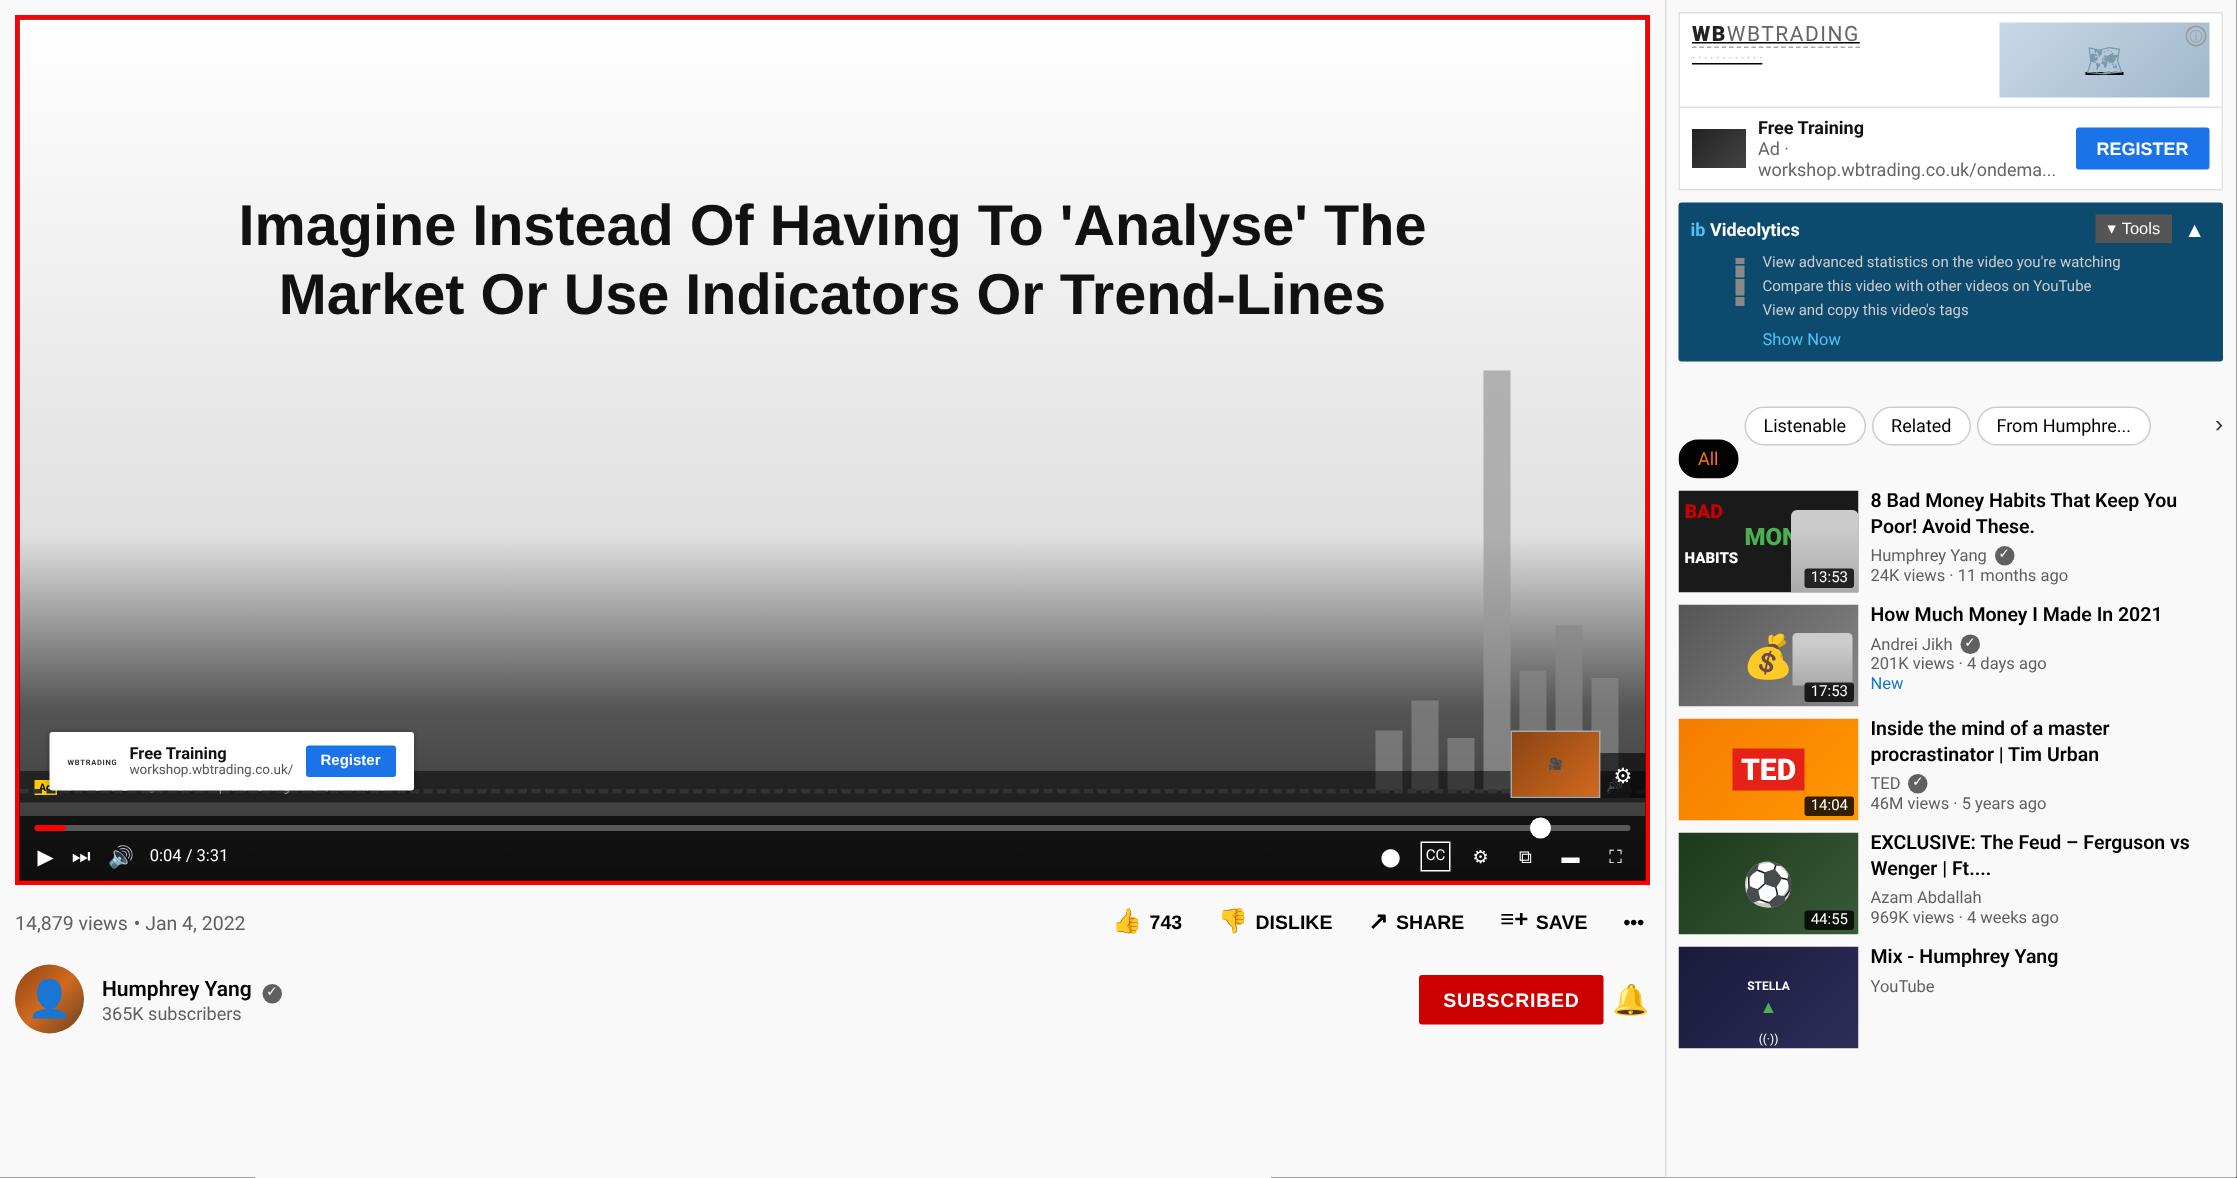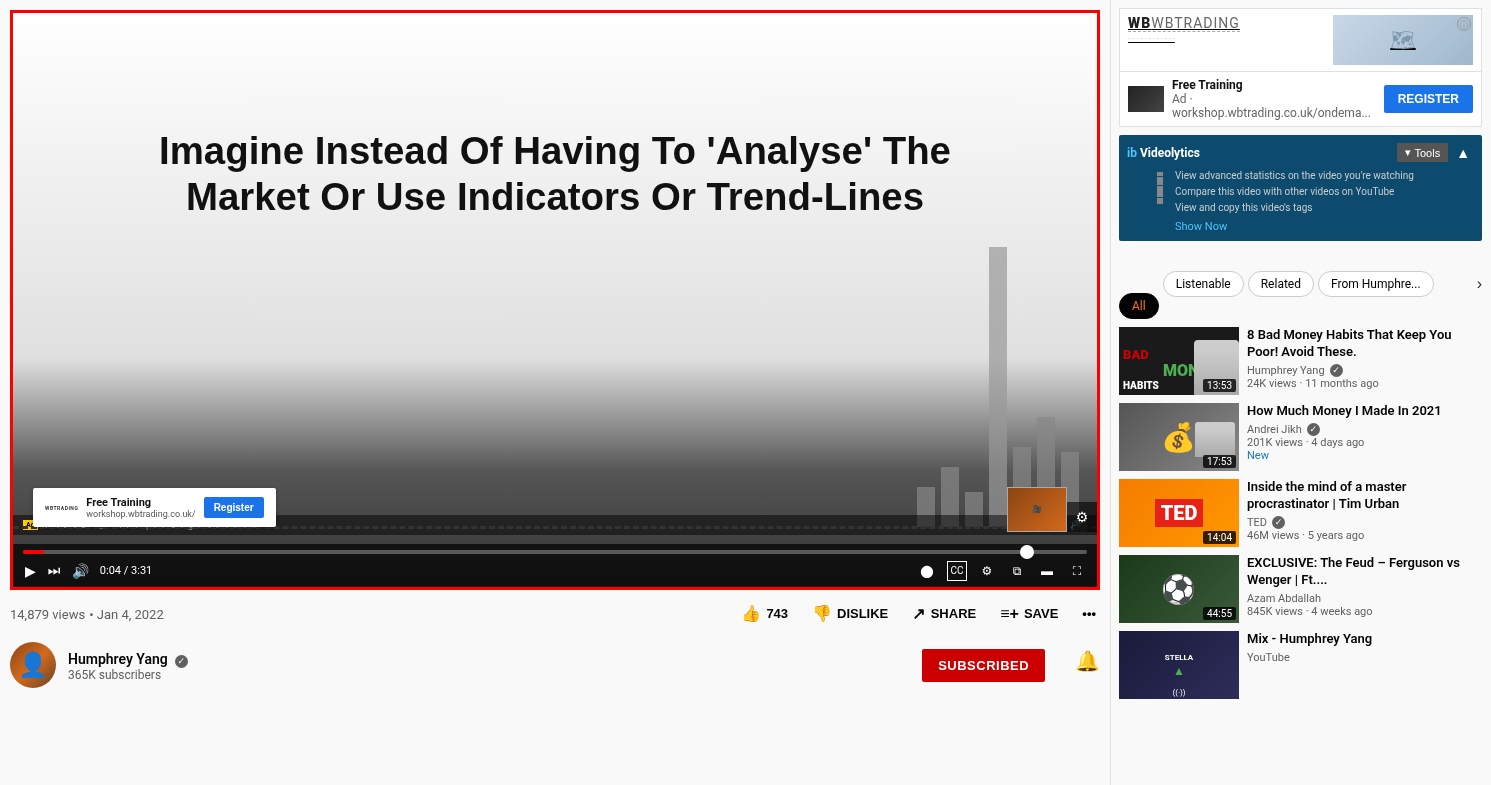--- a/index.html
+++ b/index.html
@@ -760,21 +760,21 @@
           <span style="color:#8B4513; font-size:24px;">👤</span>
         </div>
         <div>
           <div>
             <span class="channel-name">Humphrey Yang</span>
             <span class="verified-icon">✓</span>
           </div>
           <div class="channel-subs">365K subscribers</div>
         </div>
       </div>
-      <div style="display:flex; align-items:flex-start;gap:24px;">
+      <div style="display:flex; align-items:center;">
         <button class="subscribe-btn">SUBSCRIBED</button>
         <button class="bell-btn">🔔</button>
       </div>
     </div>
   </div>
 
   <div class="sidebar">
 
     <div class="sidebar-ad">
       <div class="sidebar-ad-top">
@@ -833,21 +833,21 @@
       <div class="filter-tab active">All</div>
       <div class="filter-tab">Listenable</div>
       <div class="filter-tab">Related</div>
       <div class="filter-tab">From Humphre...</div>
       <button class="filter-tab-arrow">›</button>
     </div>
 
     <div class="related-video">
       <div class="related-thumb">
         <div style="width:100%; height:100%; background:#1a1a1a; position:relative; overflow:hidden;">
-          <div style="position:absolute; left:4px; top:21px;">
+          <div style="position:absolute; left:4px; top:8px;">
             <div style="color:#cc0000; font-weight:900; font-size:13px; line-height:1.1;">BAD</div>
             <div style="color:#4caf50; font-weight:900; font-size:16px; line-height:1.1;padding-left:40px;">MONEY</div>
             <div style="color:white; font-weight:900; font-size:10px; line-height:1.1;">HABITS</div>
           </div>
           <div style="position:absolute; right:0; bottom:0; width:45px; height:55px; background:linear-gradient(to bottom, #ccc 20%, #aaa 100%); border-radius:4px 4px 0 0;"></div>
         </div>
         <div class="duration-badge">13:53</div>
       </div>
       <div class="related-info">
         <div class="related-title">8 Bad Money Habits That Keep You Poor! Avoid These.</div>
@@ -915,21 +915,21 @@
           <span style="font-size:28px;">⚽</span>
         </div>
         <div class="duration-badge">44:55</div>
       </div>
       <div class="related-info">
         <div class="related-title">EXCLUSIVE: The Feud – Ferguson vs Wenger | Ft....</div>
         <div class="related-channel">
           <span>Azam Abdallah</span>
         </div>
         <div class="related-meta">
-          <span>845K views</span>
+          <span>969K views</span>
           <span> · </span>
           <span>4 weeks ago</span>
         </div>
       </div>
     </div>
 
     <div class="related-video">
       <div class="related-thumb">
         <div style="width:100%; height:100%; background:linear-gradient(135deg, #1a1a3a 0%, #2d2d5a 100%); display:flex; align-items:center; justify-content:center; position:relative;">
           <div style="display:flex; flex-direction:column; align-items:center; gap:2px;">

